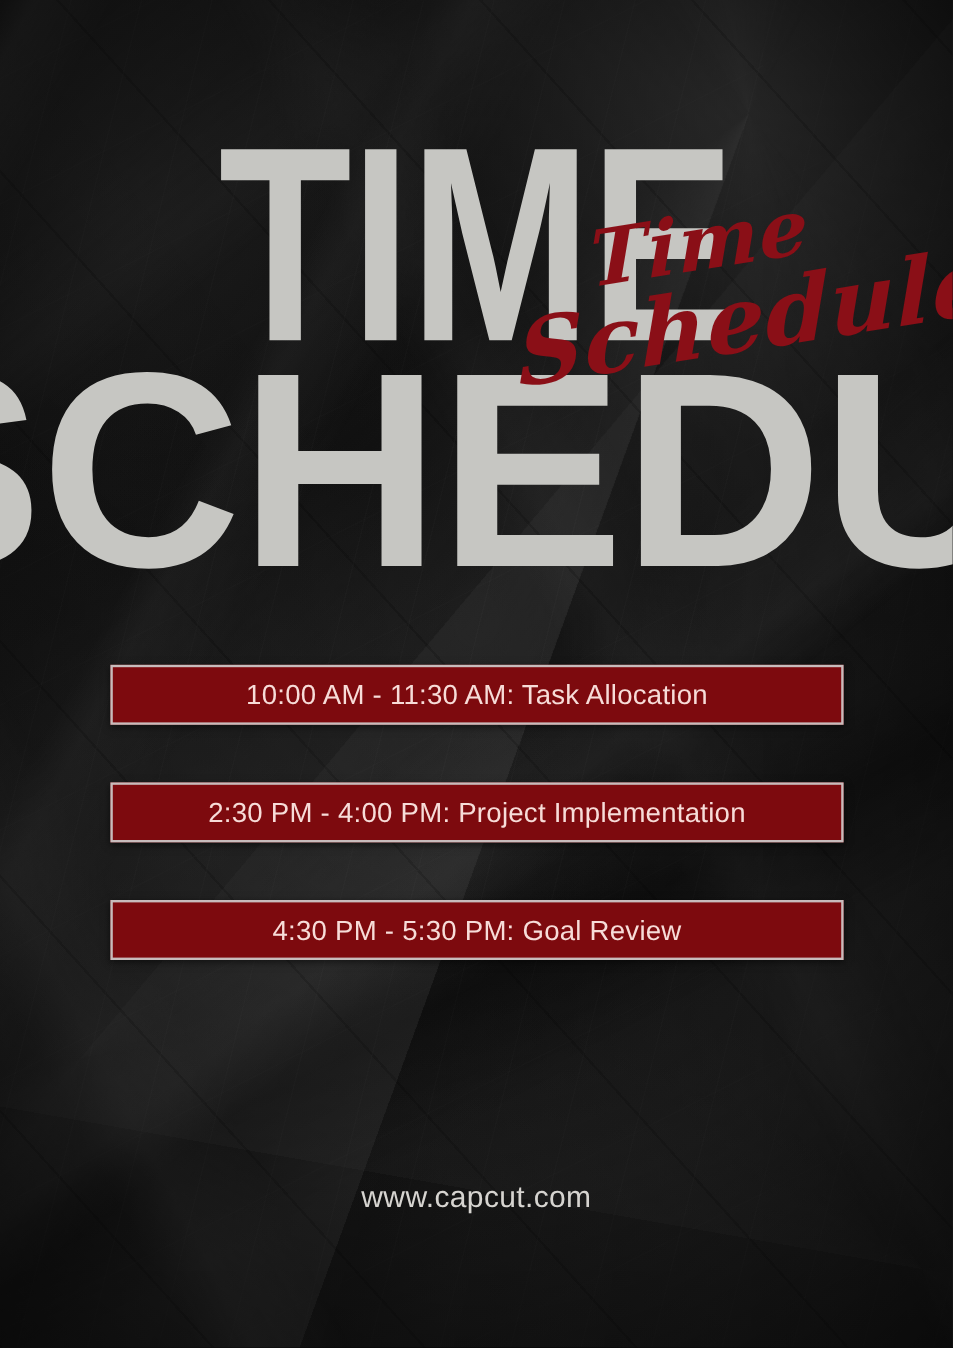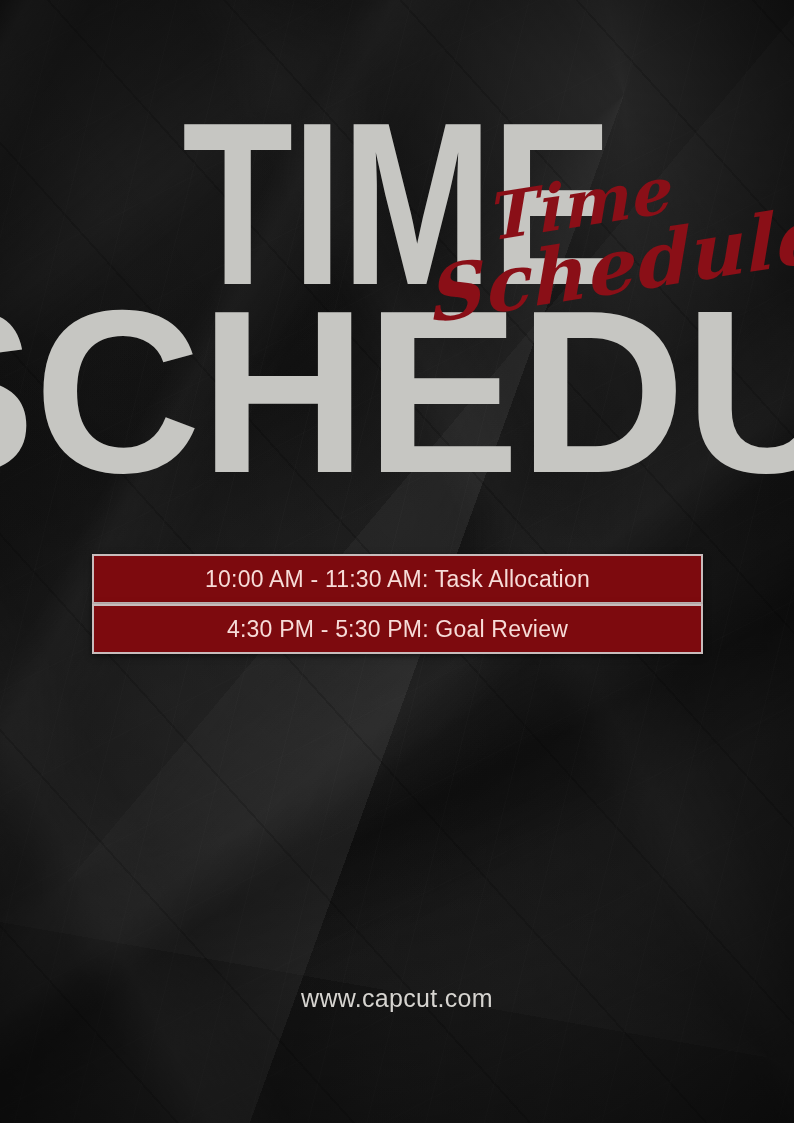--- a/index.html
+++ b/index.html
@@ -160,20 +160,21 @@
   .bars {
     position: absolute;
     left: 92px;
     top: 554px;
     width: 611px;
   }
 
   .bar {
     box-sizing: border-box;
     height: 50px;
+    margin-bottom: 48px;
     background: #7d0a0e;
     border: 2px solid #c8bcbc;
     display: flex;
     align-items: center;
     justify-content: center;
     color: #f7dcd8;
     font-family: "Liberation Sans", sans-serif;
     font-size: 23px;
     font-weight: 400;
     letter-spacing: 0.2px;
@@ -215,20 +216,23 @@
     <div class="script-layer">
       <span class="script script-time">Time</span>
       <span class="script script-schedule">Schedule</span>
     </div>
 
     <div class="bars">
       <div class="bar">
         <span>10:00 AM - 11:30 AM: Task Allocation</span>
       </div>
       <div class="bar">
+        <span>2:30 PM - 4:00 PM: Project Implementation</span>
+      </div>
+      <div class="bar">
         <span>4:30 PM - 5:30 PM: Goal Review</span>
       </div>
     </div>
 
     <div class="footer">www.capcut.com</div>
 
   </div>
 </div>
 
 </body></html>

